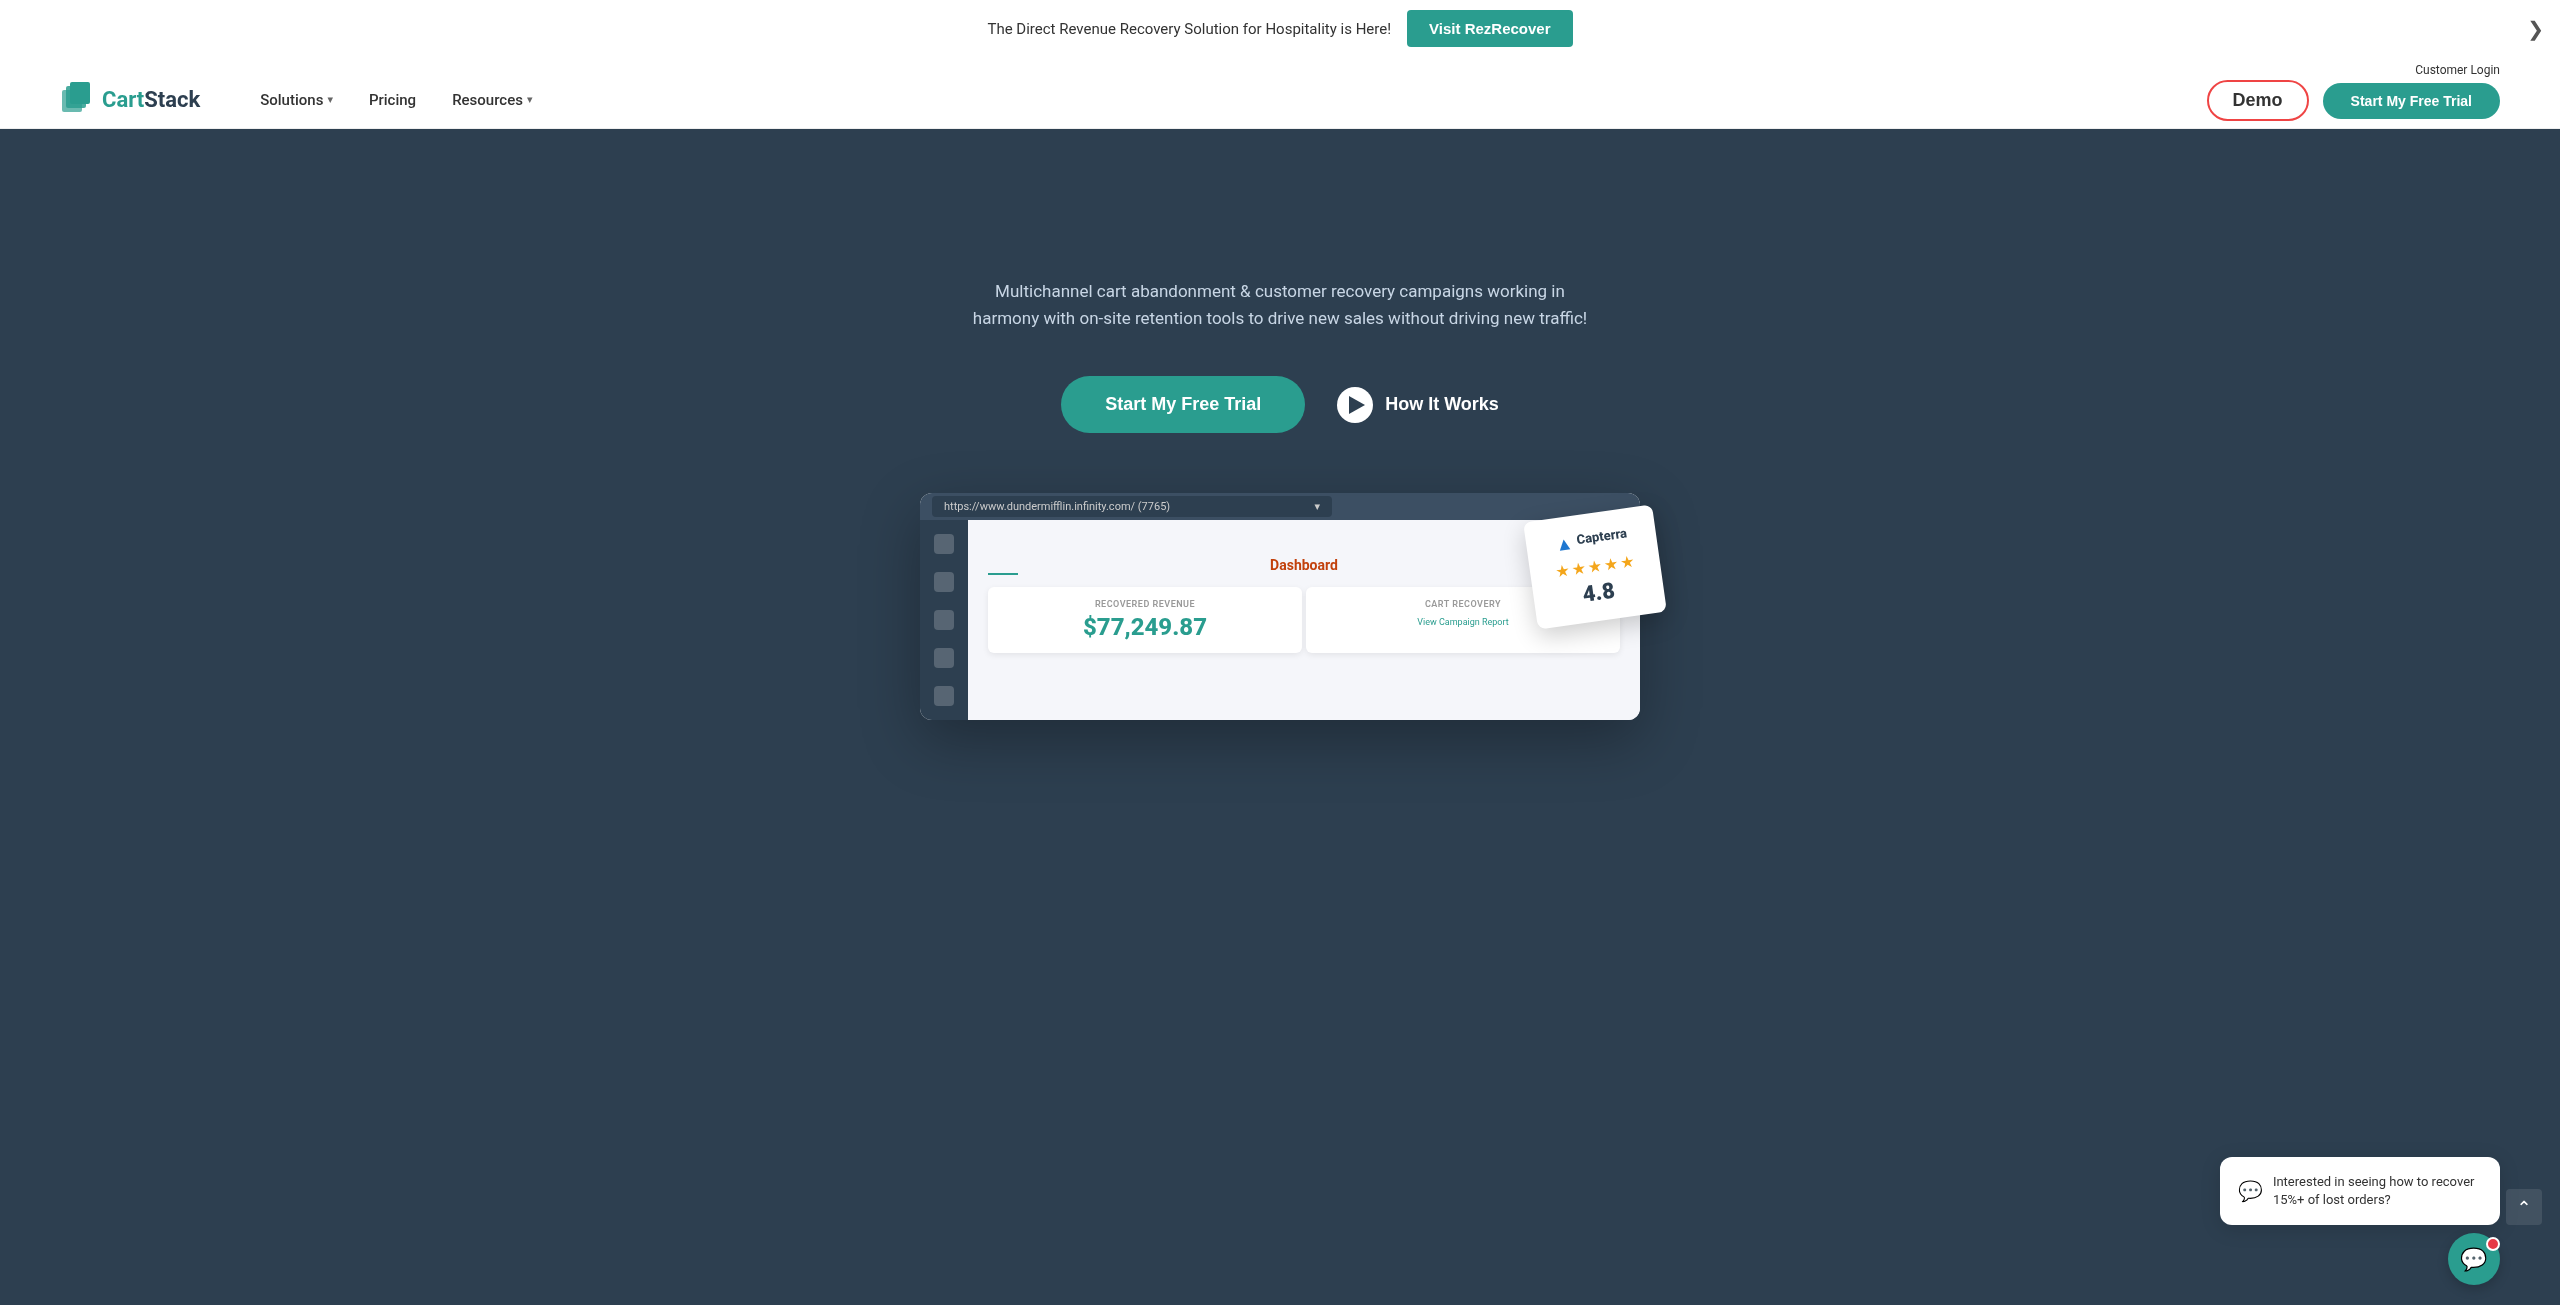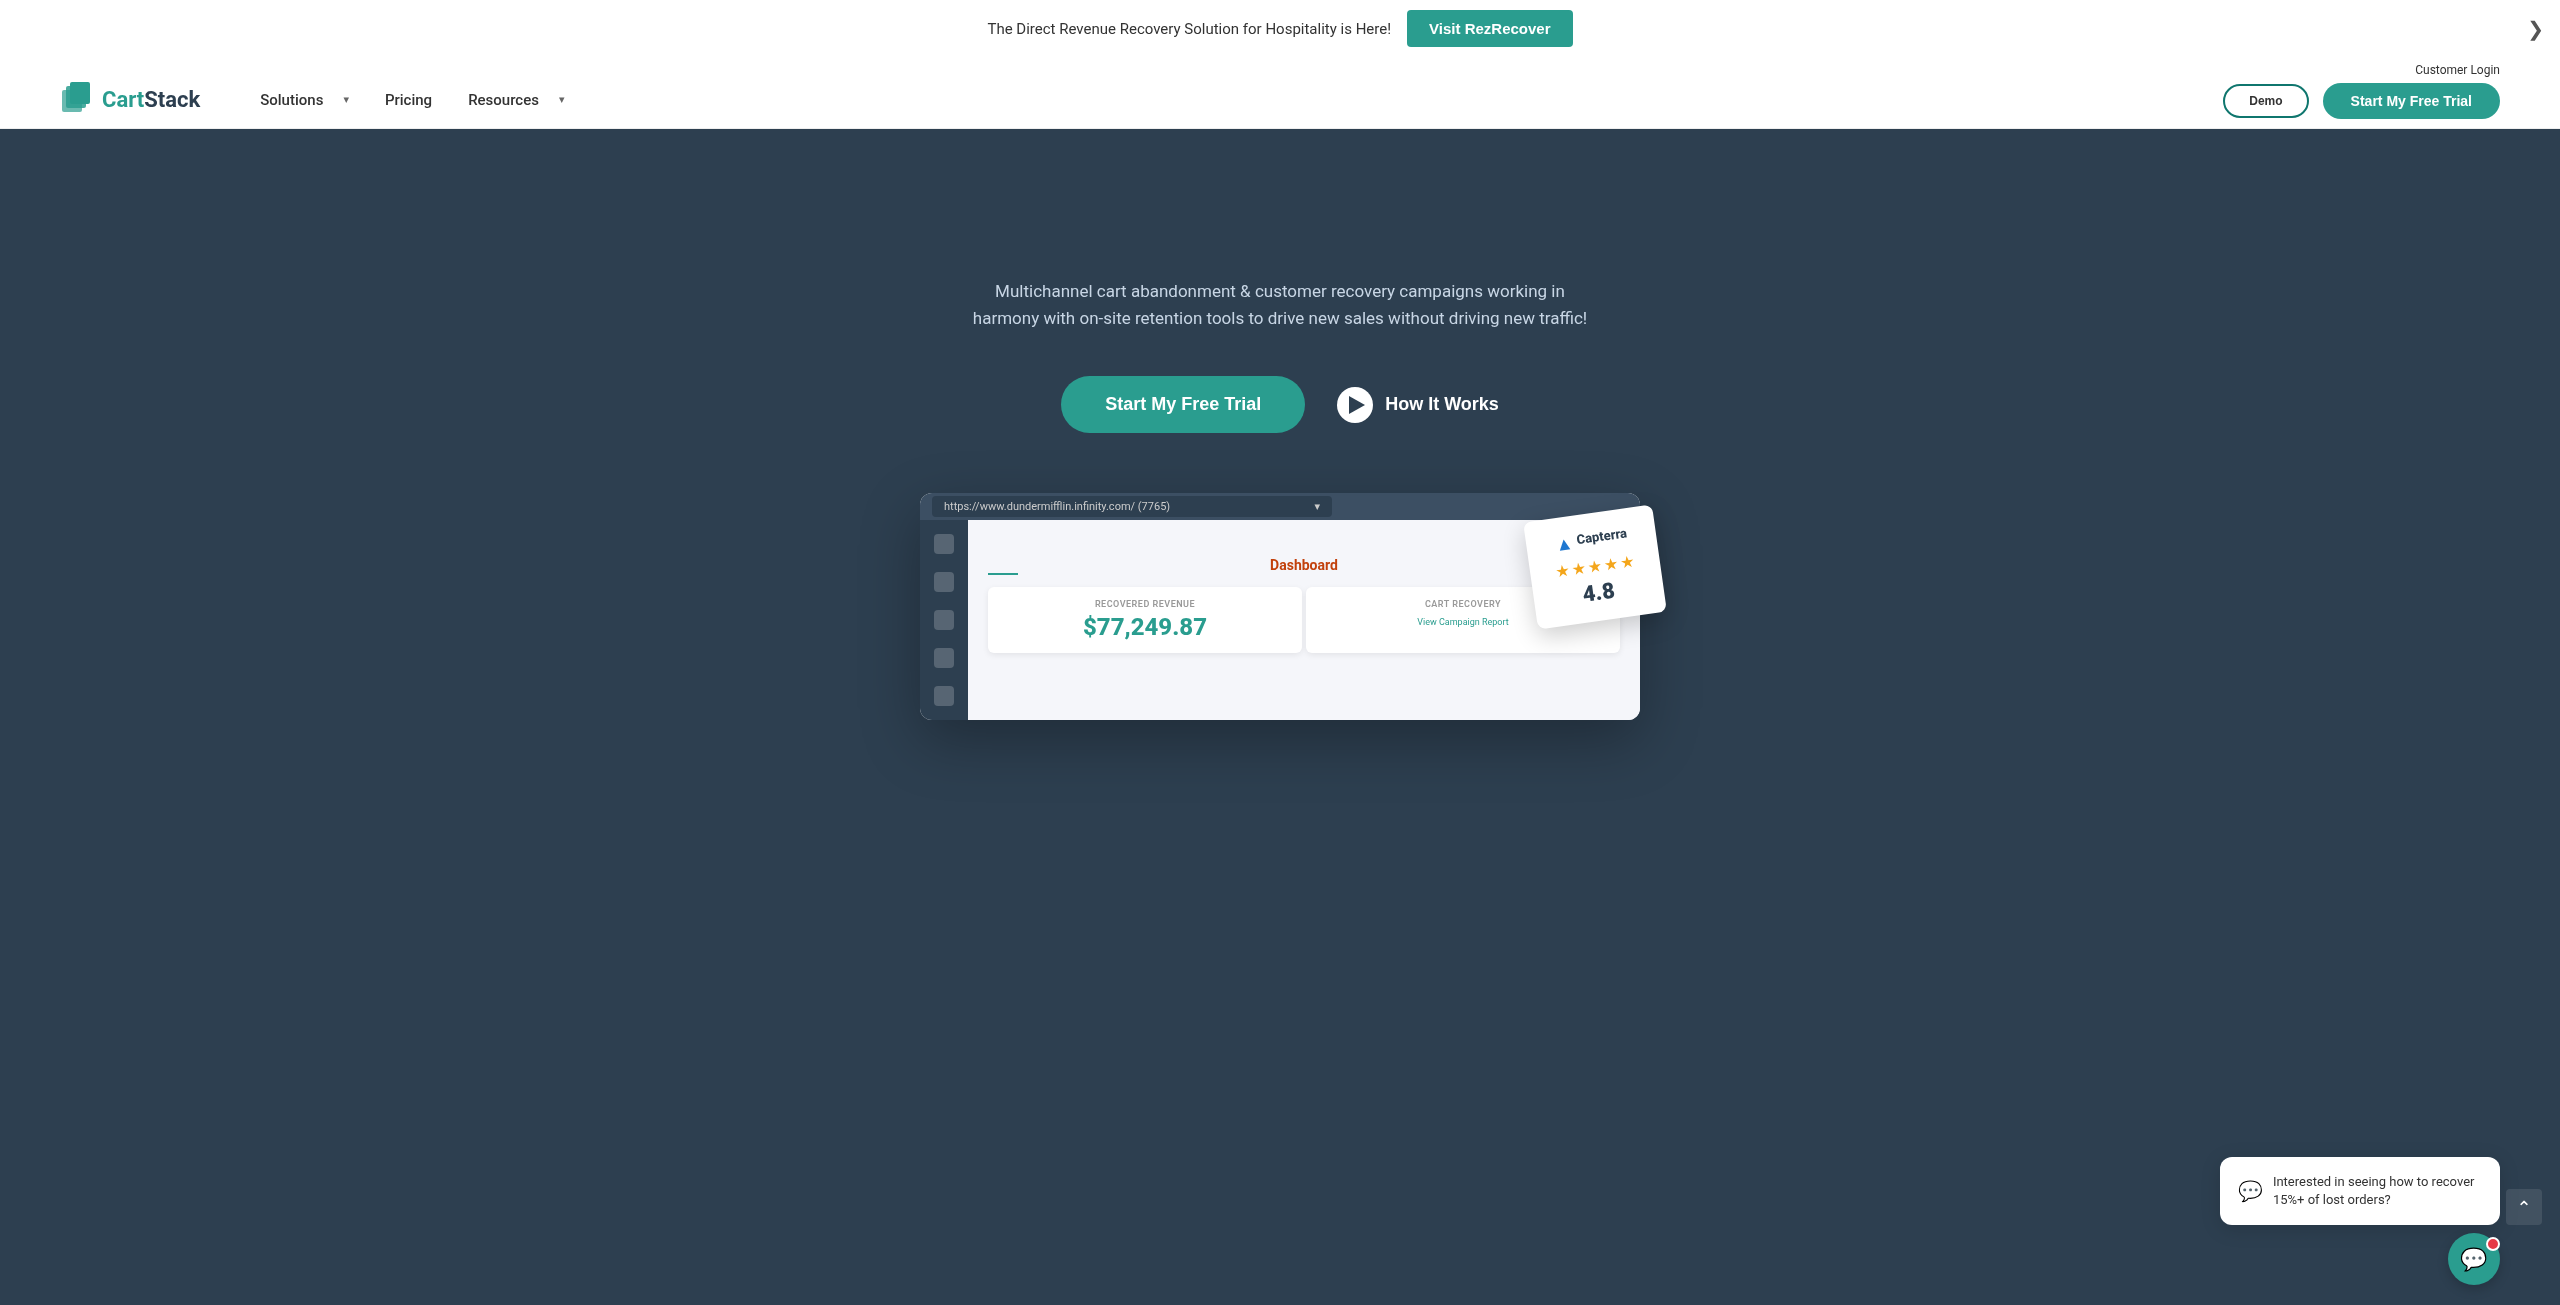--- a/index.html
+++ b/index.html
@@ -79,36 +79,36 @@
       gap: 36px;
       list-style: none;
     }
     .nav-links li a {
       text-decoration: none;
       color: #333;
       font-size: 15px;
       font-weight: 500;
       display: flex;
       align-items: center;
-      gap: 20px;
+      gap: 4px;
     }
     .nav-links li a .chevron { font-size: 11px; color: #666; }
     .nav-actions {
       display: flex;
       align-items: center;
       gap: 14px;
       margin-top: 16px;
     }
     .btn-demo {
       background: transparent;
       color: #333;
-      border: 2px solid #0f766e;
+      border: 2px solid #ef4444;
       border-radius: 30px;
       padding: 8px 24px;
-      font-size: 12px;
+      font-size: 18px;
       font-weight: 600;
       cursor: pointer;
     }
     .btn-trial-nav {
       background: #2a9d8f;
       color: #fff;
       border: none;
       border-radius: 30px;
       padding: 10px 28px;
       font-size: 14px;

